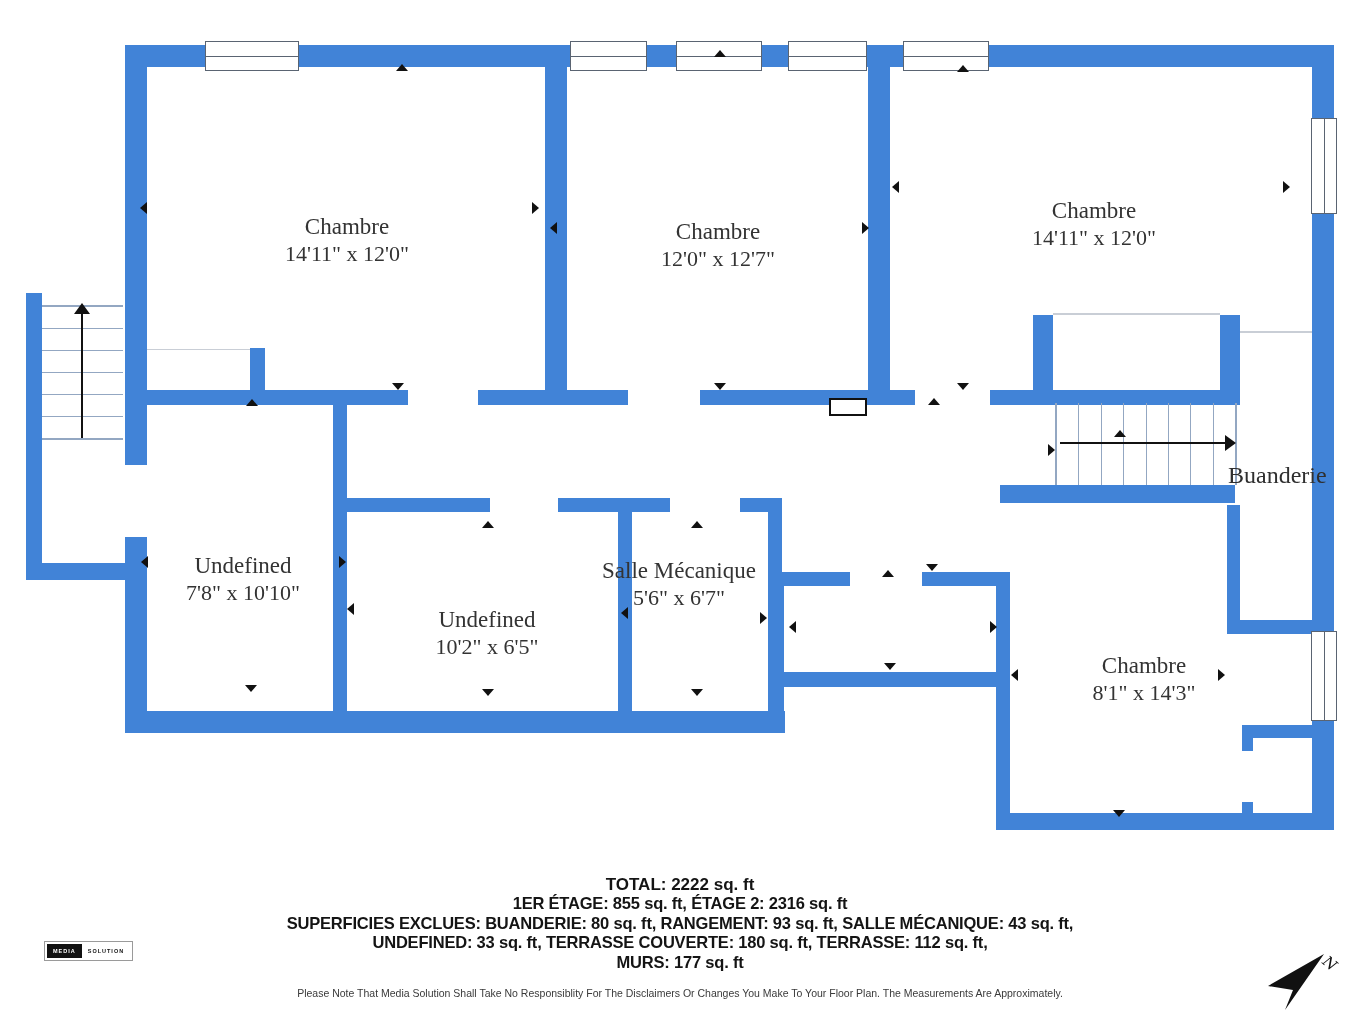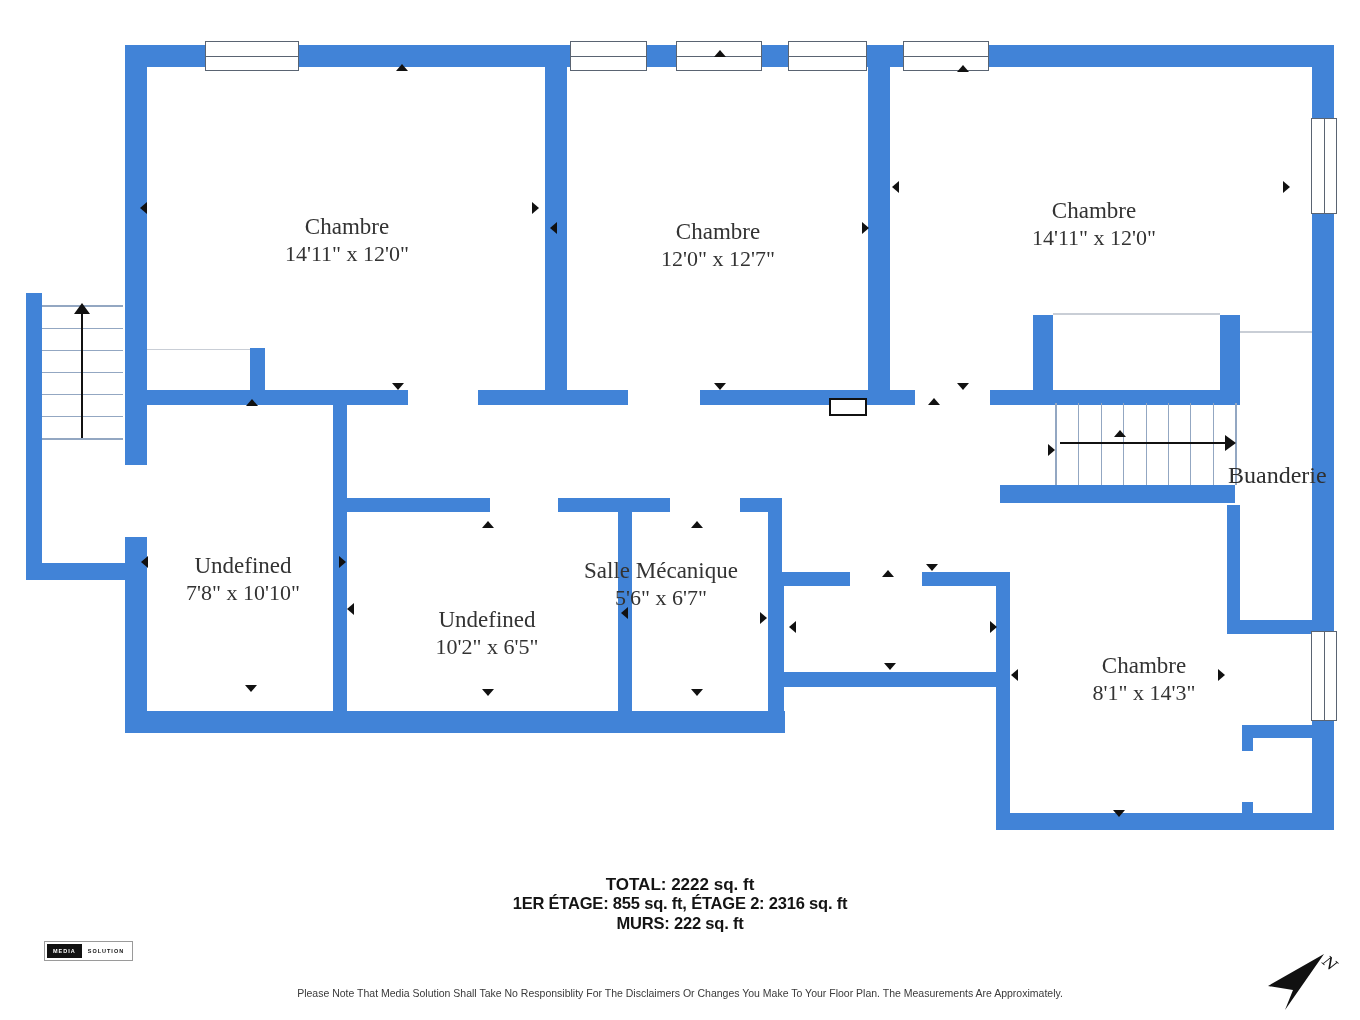--- a/index.html
+++ b/index.html
@@ -155,35 +155,37 @@
     <div class="rd">14'11" x 12'0"</div>
   </div>
   <div class="room-label" style="left:243px;top:552px;">
     <div class="rn">Undefined</div>
     <div class="rd">7'8" x 10'10"</div>
   </div>
   <div class="room-label" style="left:487px;top:606px;">
     <div class="rn">Undefined</div>
     <div class="rd">10'2" x 6'5"</div>
   </div>
-  <div class="room-label" style="left:661px;top:557px;">
+  <div class="room-label" style="left:679px;top:557px;">
     <div class="rn">Salle Mécanique</div>
     <div class="rd">5'6" x 6'7"</div>
   </div>
   <div class="room-label" style="left:1144px;top:652px;">
     <div class="rn">Chambre</div>
     <div class="rd">8'1" x 14'3"</div>
   </div>
   <div class="area-label" style="left:1228px;top:462px;">Buanderie</div>
 </div>
 
 <div class="summary">
   <div class="t1">TOTAL: 2222 sq. ft</div>
   <div class="ln">1ER ÉTAGE: 855 sq. ft, ÉTAGE 2: 2316 sq. ft</div>
-  <div class="ln">MURS: 222 sq. ft</div>
+  <div class="ln">SUPERFICIES EXCLUES: BUANDERIE: 80 sq. ft, RANGEMENT: 93 sq. ft, SALLE MÉCANIQUE: 43 sq. ft,</div>
+  <div class="ln">UNDEFINED: 33 sq. ft, TERRASSE COUVERTE: 180 sq. ft, TERRASSE: 112 sq. ft,</div>
+  <div class="ln">MURS: 177 sq. ft</div>
 </div>
 
 <div class="disclaimer">Please Note That Media Solution Shall Take No Responsiblity For The Disclaimers Or Changes You Make To Your Floor Plan. The Measurements Are Approximately.</div>
 
 <div class="logo">
   <span class="lm">MEDIA</span>
   <span class="ls">SOLUTION</span>
 </div>
 
 <svg class="compass" width="80" height="70" viewBox="0 0 80 70">

